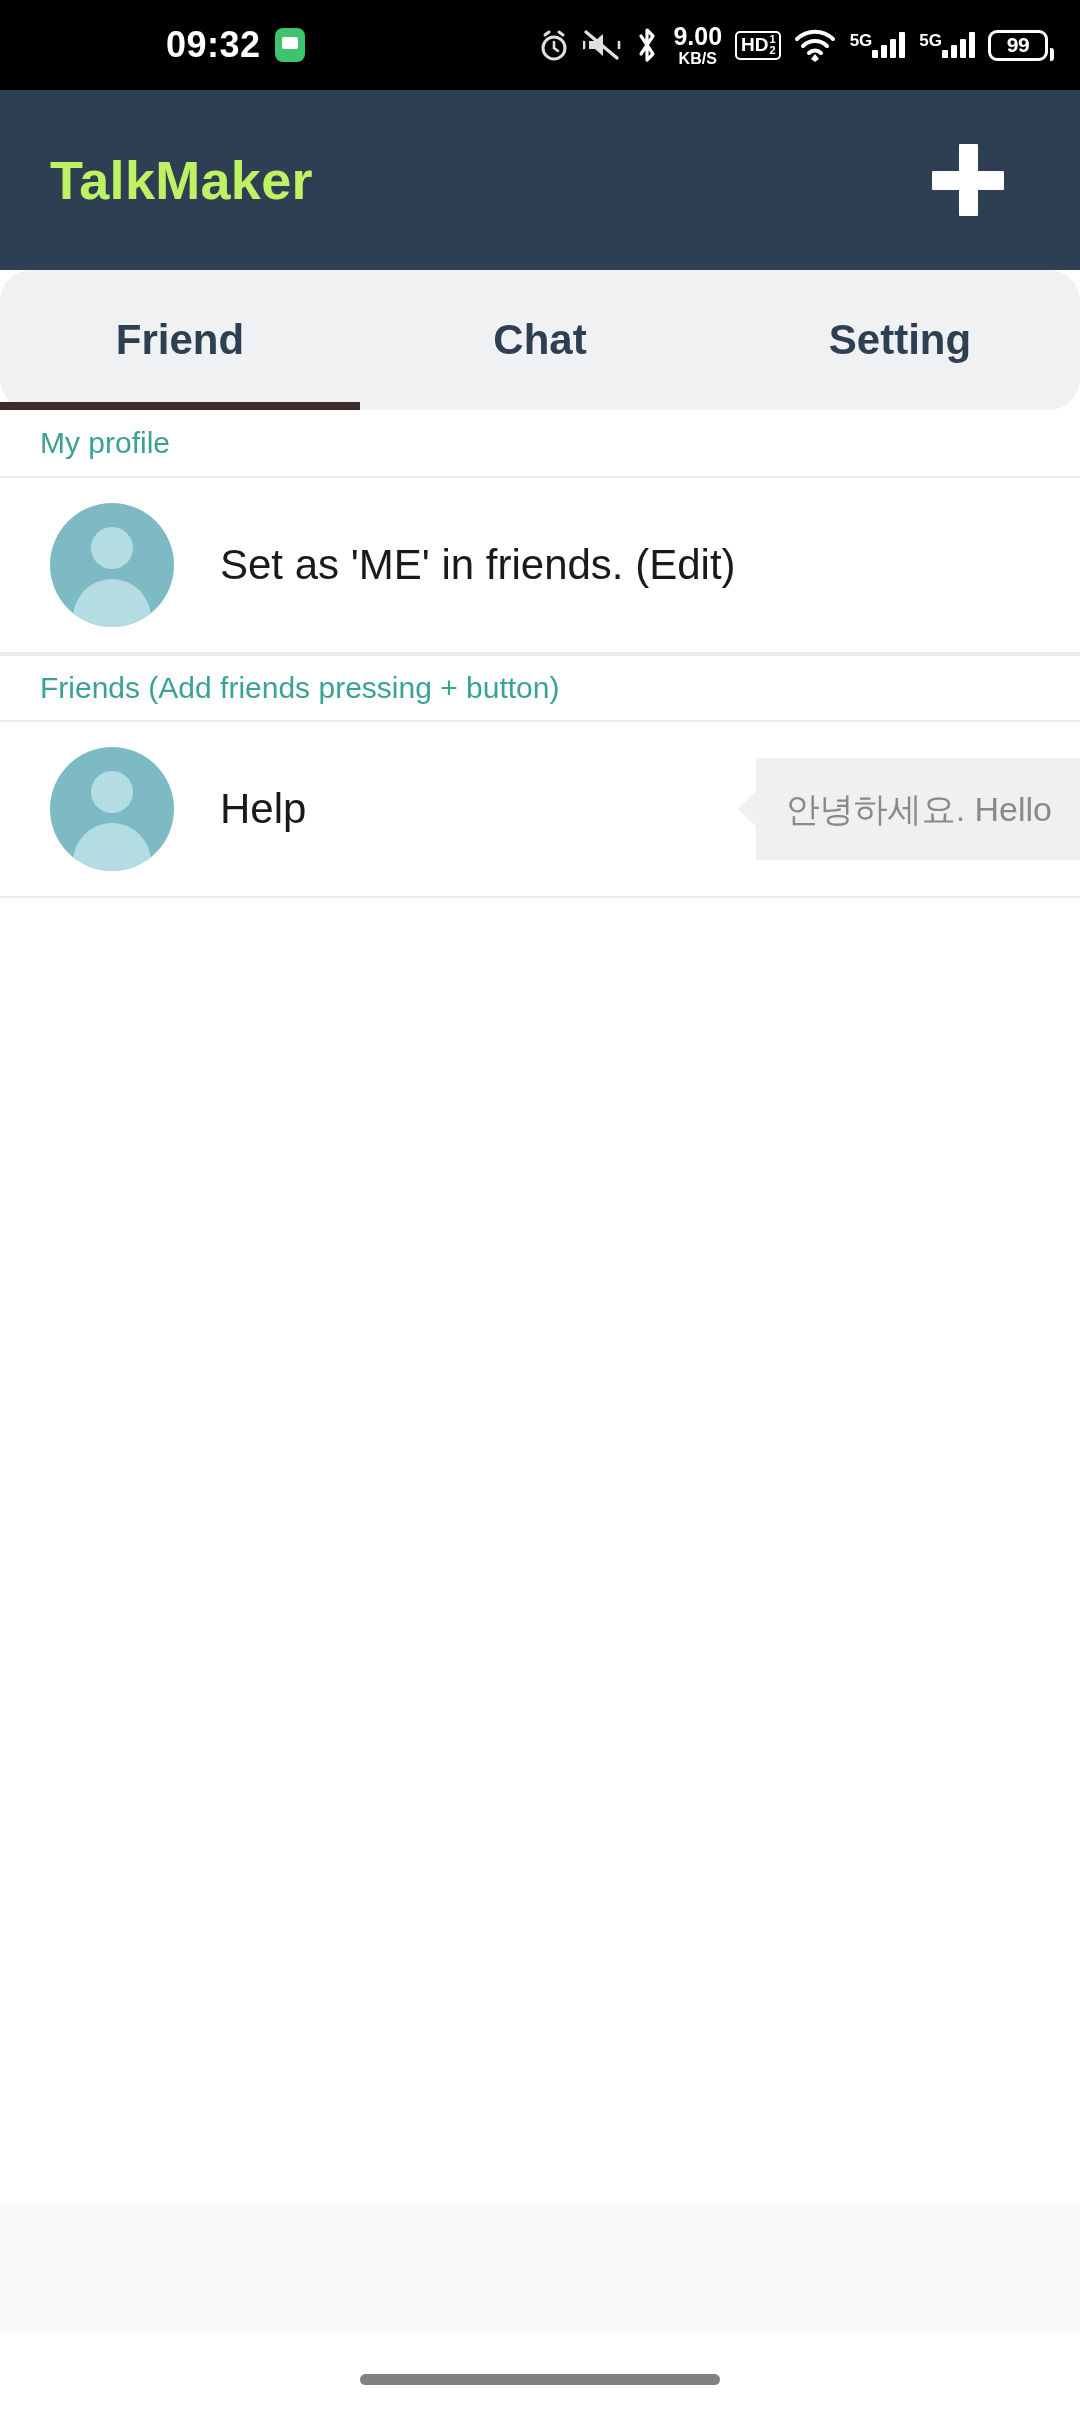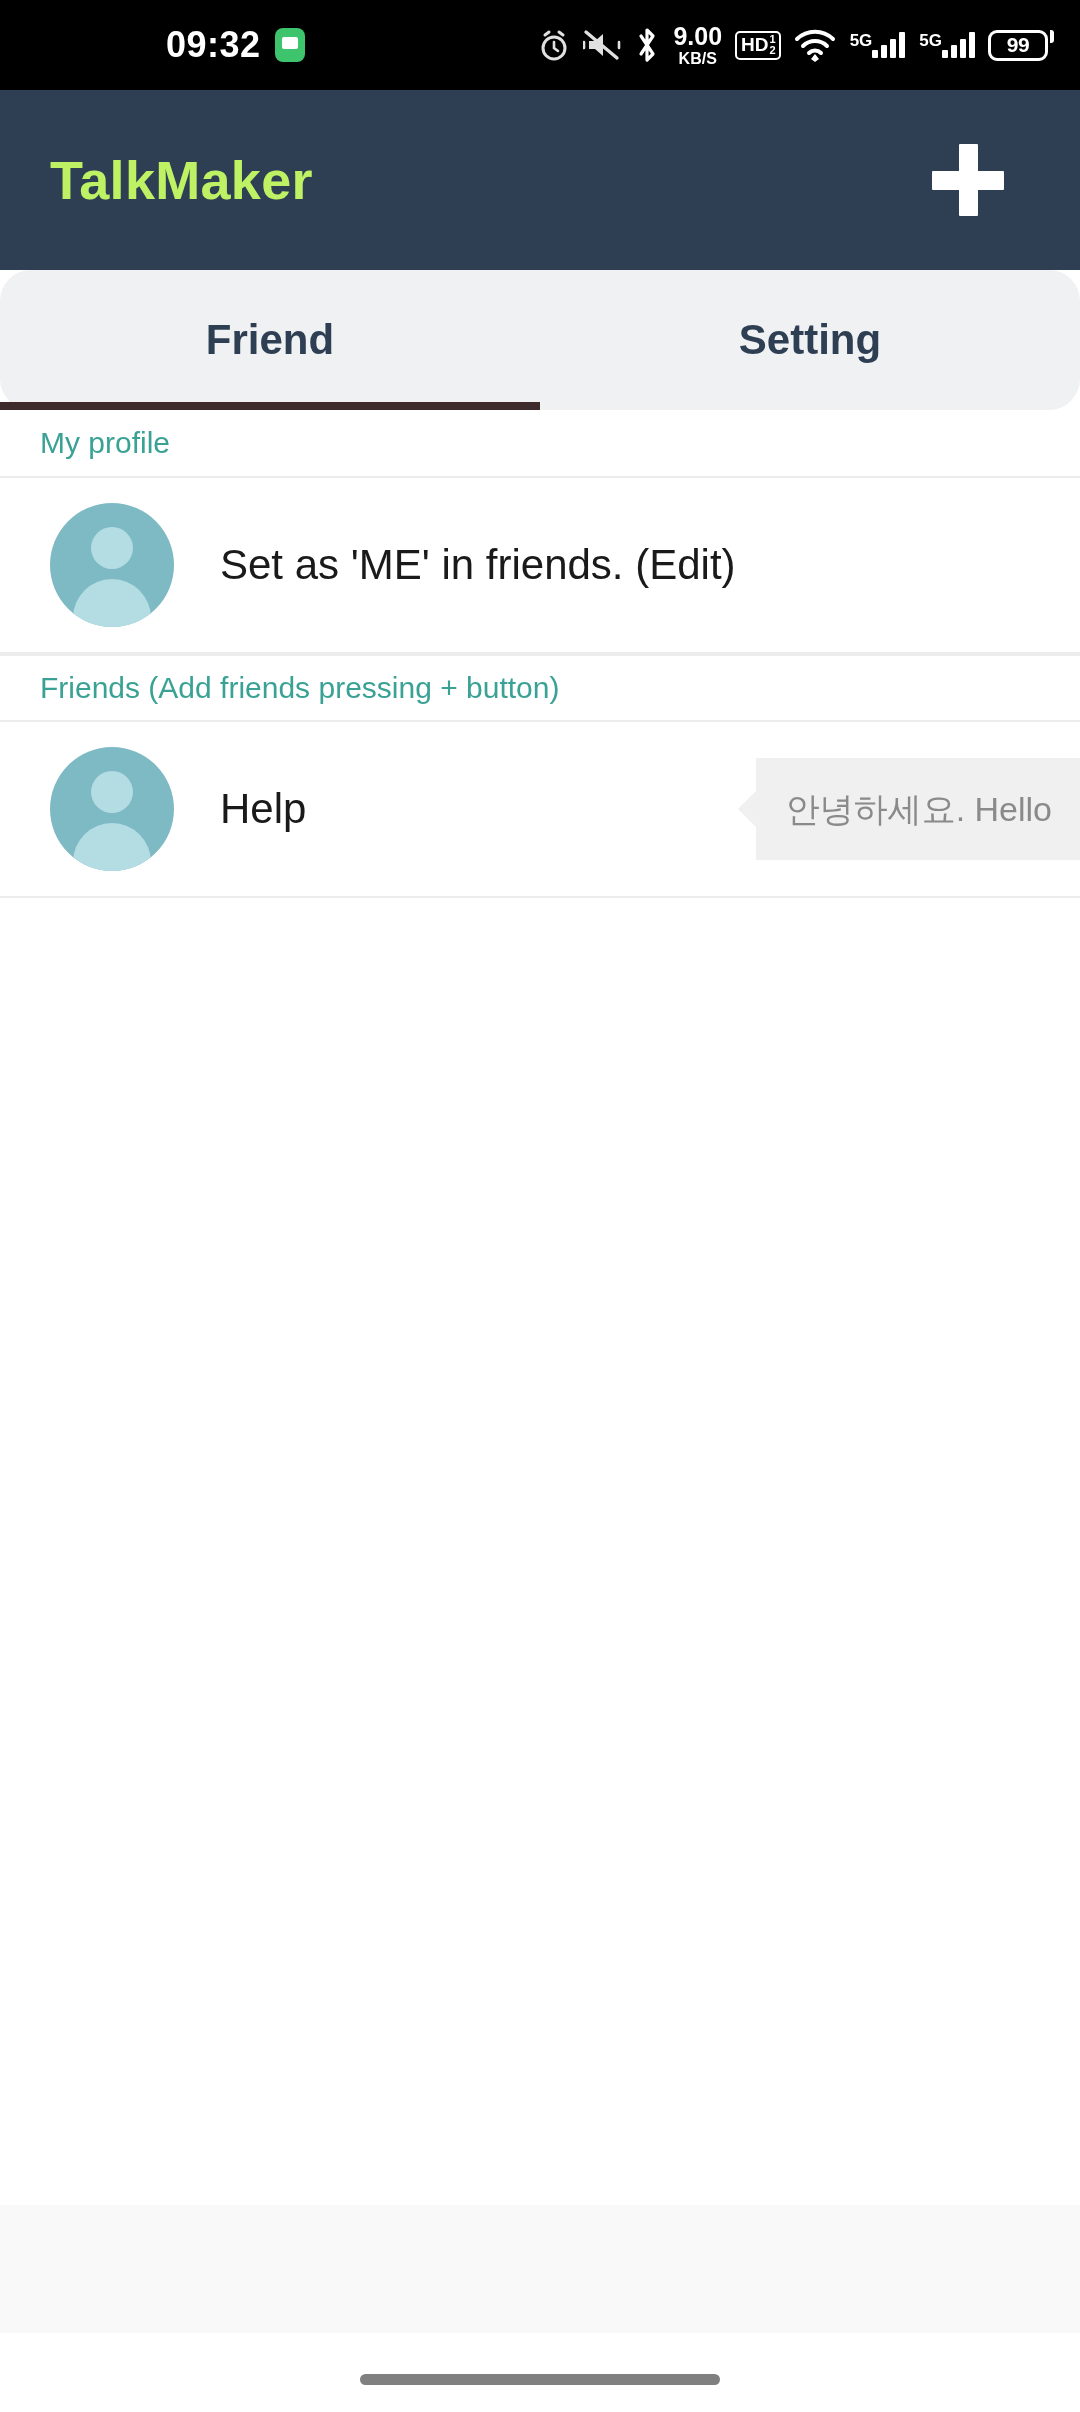--- a/index.html
+++ b/index.html
@@ -88,21 +88,21 @@
     flex-direction: column;
     font-size: 11px;
     line-height: 1;
     margin-left: 1px;
   }
   .sig-wrap { display: flex; flex-direction: row; align-items: flex-start; }
   .sig-label { color: #ffffff; font-size: 17px; font-weight: bold; line-height: 1; margin-bottom: 1px; margin-left: 1px; }
   .sig-bars { display: flex; align-items: flex-end; gap: 3px; height: 26px; }
   .sig-bars i { display: block; width: 6px; background: #ffffff; border-radius: 1px; }
   .battery {
-    display: flex; align-items: flex-start;
+    display: flex; align-items: flex-end;
   }
   .batt-body {
     width: 60px; height: 31px;
     border: 3px solid #ffffff;
     border-radius: 9px;
     color: #ffffff;
     font-size: 21px;
     font-weight: bold;
     display: flex;
     align-items: center;
@@ -378,20 +378,23 @@
   <div class="app-bar">
     <span class="app-title">TalkMaker</span>
     <span class="plus-btn"></span>
   </div>
 
   <div class="tab-bar">
     <div class="tab active">
       <span>Friend</span>
     </div>
     <div class="tab">
+      <span>Chat</span>
+    </div>
+    <div class="tab">
       <span>Setting</span>
     </div>
   </div>
 
   <div class="content">
 
     <div class="section-header">
       <span class="section-header-label">My profile</span>
     </div>
 

